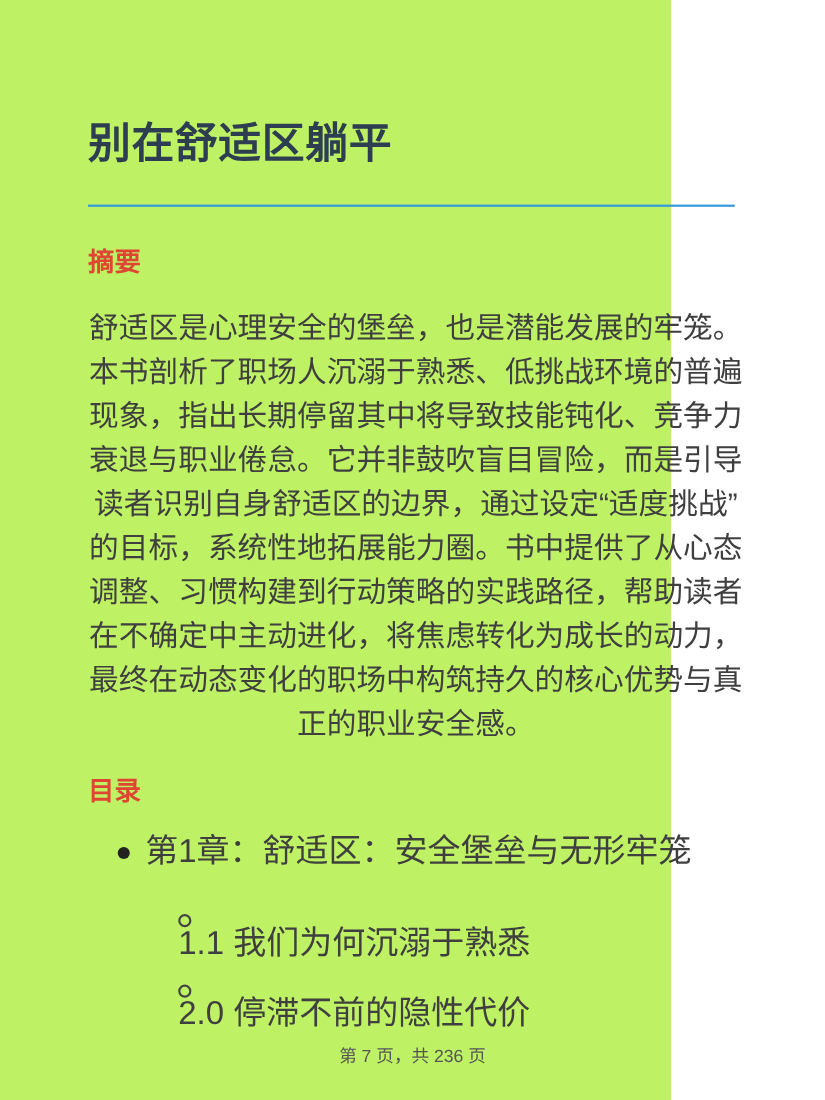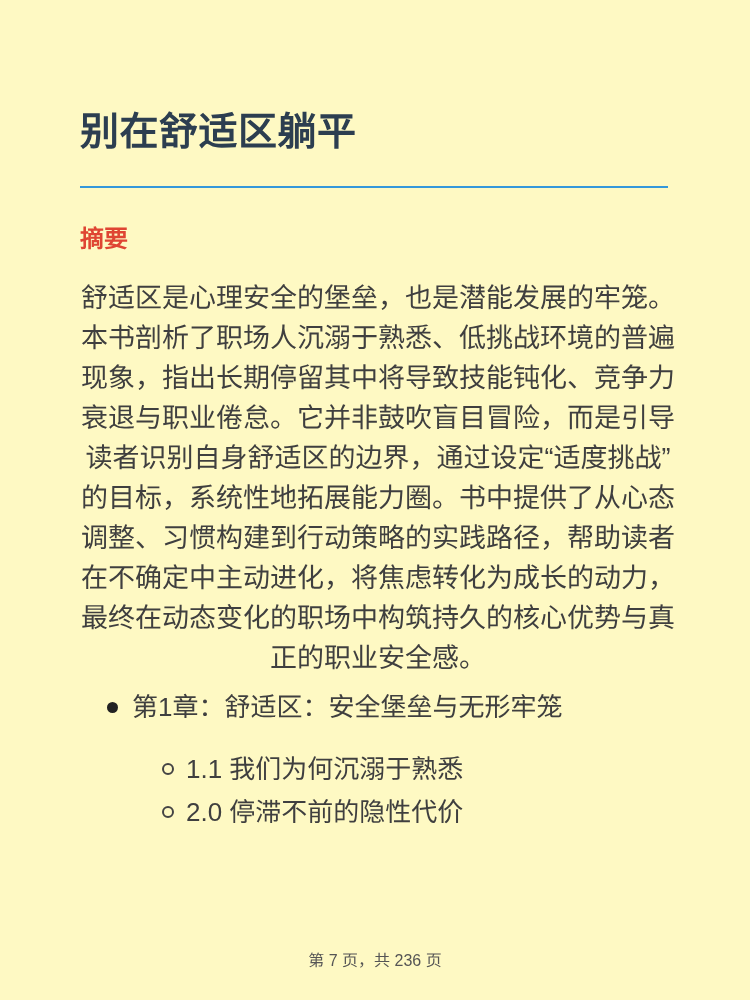--- a/index.html
+++ b/index.html
@@ -9,23 +9,23 @@
   }
   body {
     width: 750px;
     height: 1000px;
     position: relative;
     overflow: hidden;
     font-family: "Liberation Sans", "DejaVu Sans", sans-serif;
   }
   .page {
     position: relative;
-    width: 750px;
+    width: 610px;
     height: 1000px;
-    background: #fef9c3;
+    background: #bef264;
   }
   .content {
     padding: 108px 74px 0 80px;
     width: 596px;
     box-sizing: content-box;
   }
   h1.doc-title {
     margin: 0;
     font-size: 39px;
     line-height: 1.22;
@@ -50,31 +50,31 @@
   h2.toc-heading { margin-top: 28px; }
   p.abstract-body {
     margin: 26px 0 0 0;
     font-size: 27px;
     line-height: 40px;
     color: var(--body-text, #3f3f3f);
     text-align: center;
     word-break: normal;
   }
   .toc {
-    margin-top: 14px;
-    font-size: 26px;
+    margin-top: 26px;
+    font-size: 30px;
     color: var(--body-text, #3f3f3f);
   }
   .toc-item {
     display: flex;
     align-items: flex-start;
     line-height: 30px;
   }
   .toc-item-l1 { padding-left: 27px; }
-  .toc-item-l2 { padding-left: 82px; }
+  .toc-item-l2 { padding-left: 82px; flex-direction: column; }
   .toc-sub { margin-top: 32px; }
   .toc-item-l2 + .toc-item-l2 { margin-top: 13px; }
   .bullet-disc {
     flex: 0 0 auto;
     width: 11px;
     height: 11px;
     border-radius: 50%;
     background: #222222;
     margin: 10px 14px 0 0;
   }
@@ -105,20 +105,21 @@
   <div class="content">
 
     <h1 class="doc-title">别在舒适区躺平</h1>
 
     <div class="divider"></div>
 
     <h2 class="sec-heading abstract-heading">摘要</h2>
 
     <p class="abstract-body">舒适区是心理安全的堡垒，也是潜能发展的牢笼。本书剖析了职场人沉溺于熟悉、低挑战环境的普遍现象，指出长期停留其中将导致技能钝化、竞争力衰退与职业倦怠。它并非鼓吹盲目冒险，而是引导读者识别自身舒适区的边界，通过设定“适度挑战”的目标，系统性地拓展能力圈。书中提供了从心态调整、习惯构建到行动策略的实践路径，帮助读者在不确定中主动进化，将焦虑转化为成长的动力，最终在动态变化的职场中构筑持久的核心优势与真正的职业安全感。</p>
 
+    <h2 class="sec-heading toc-heading">目录</h2>
 
     <div class="toc">
 
       <div class="toc-item toc-item-l1">
         <span class="bullet-disc"></span>
         <span>第1章：舒适区：安全堡垒与无形牢笼</span>
       </div>
 
       <div class="toc-sub">
         <div class="toc-item toc-item-l2">

